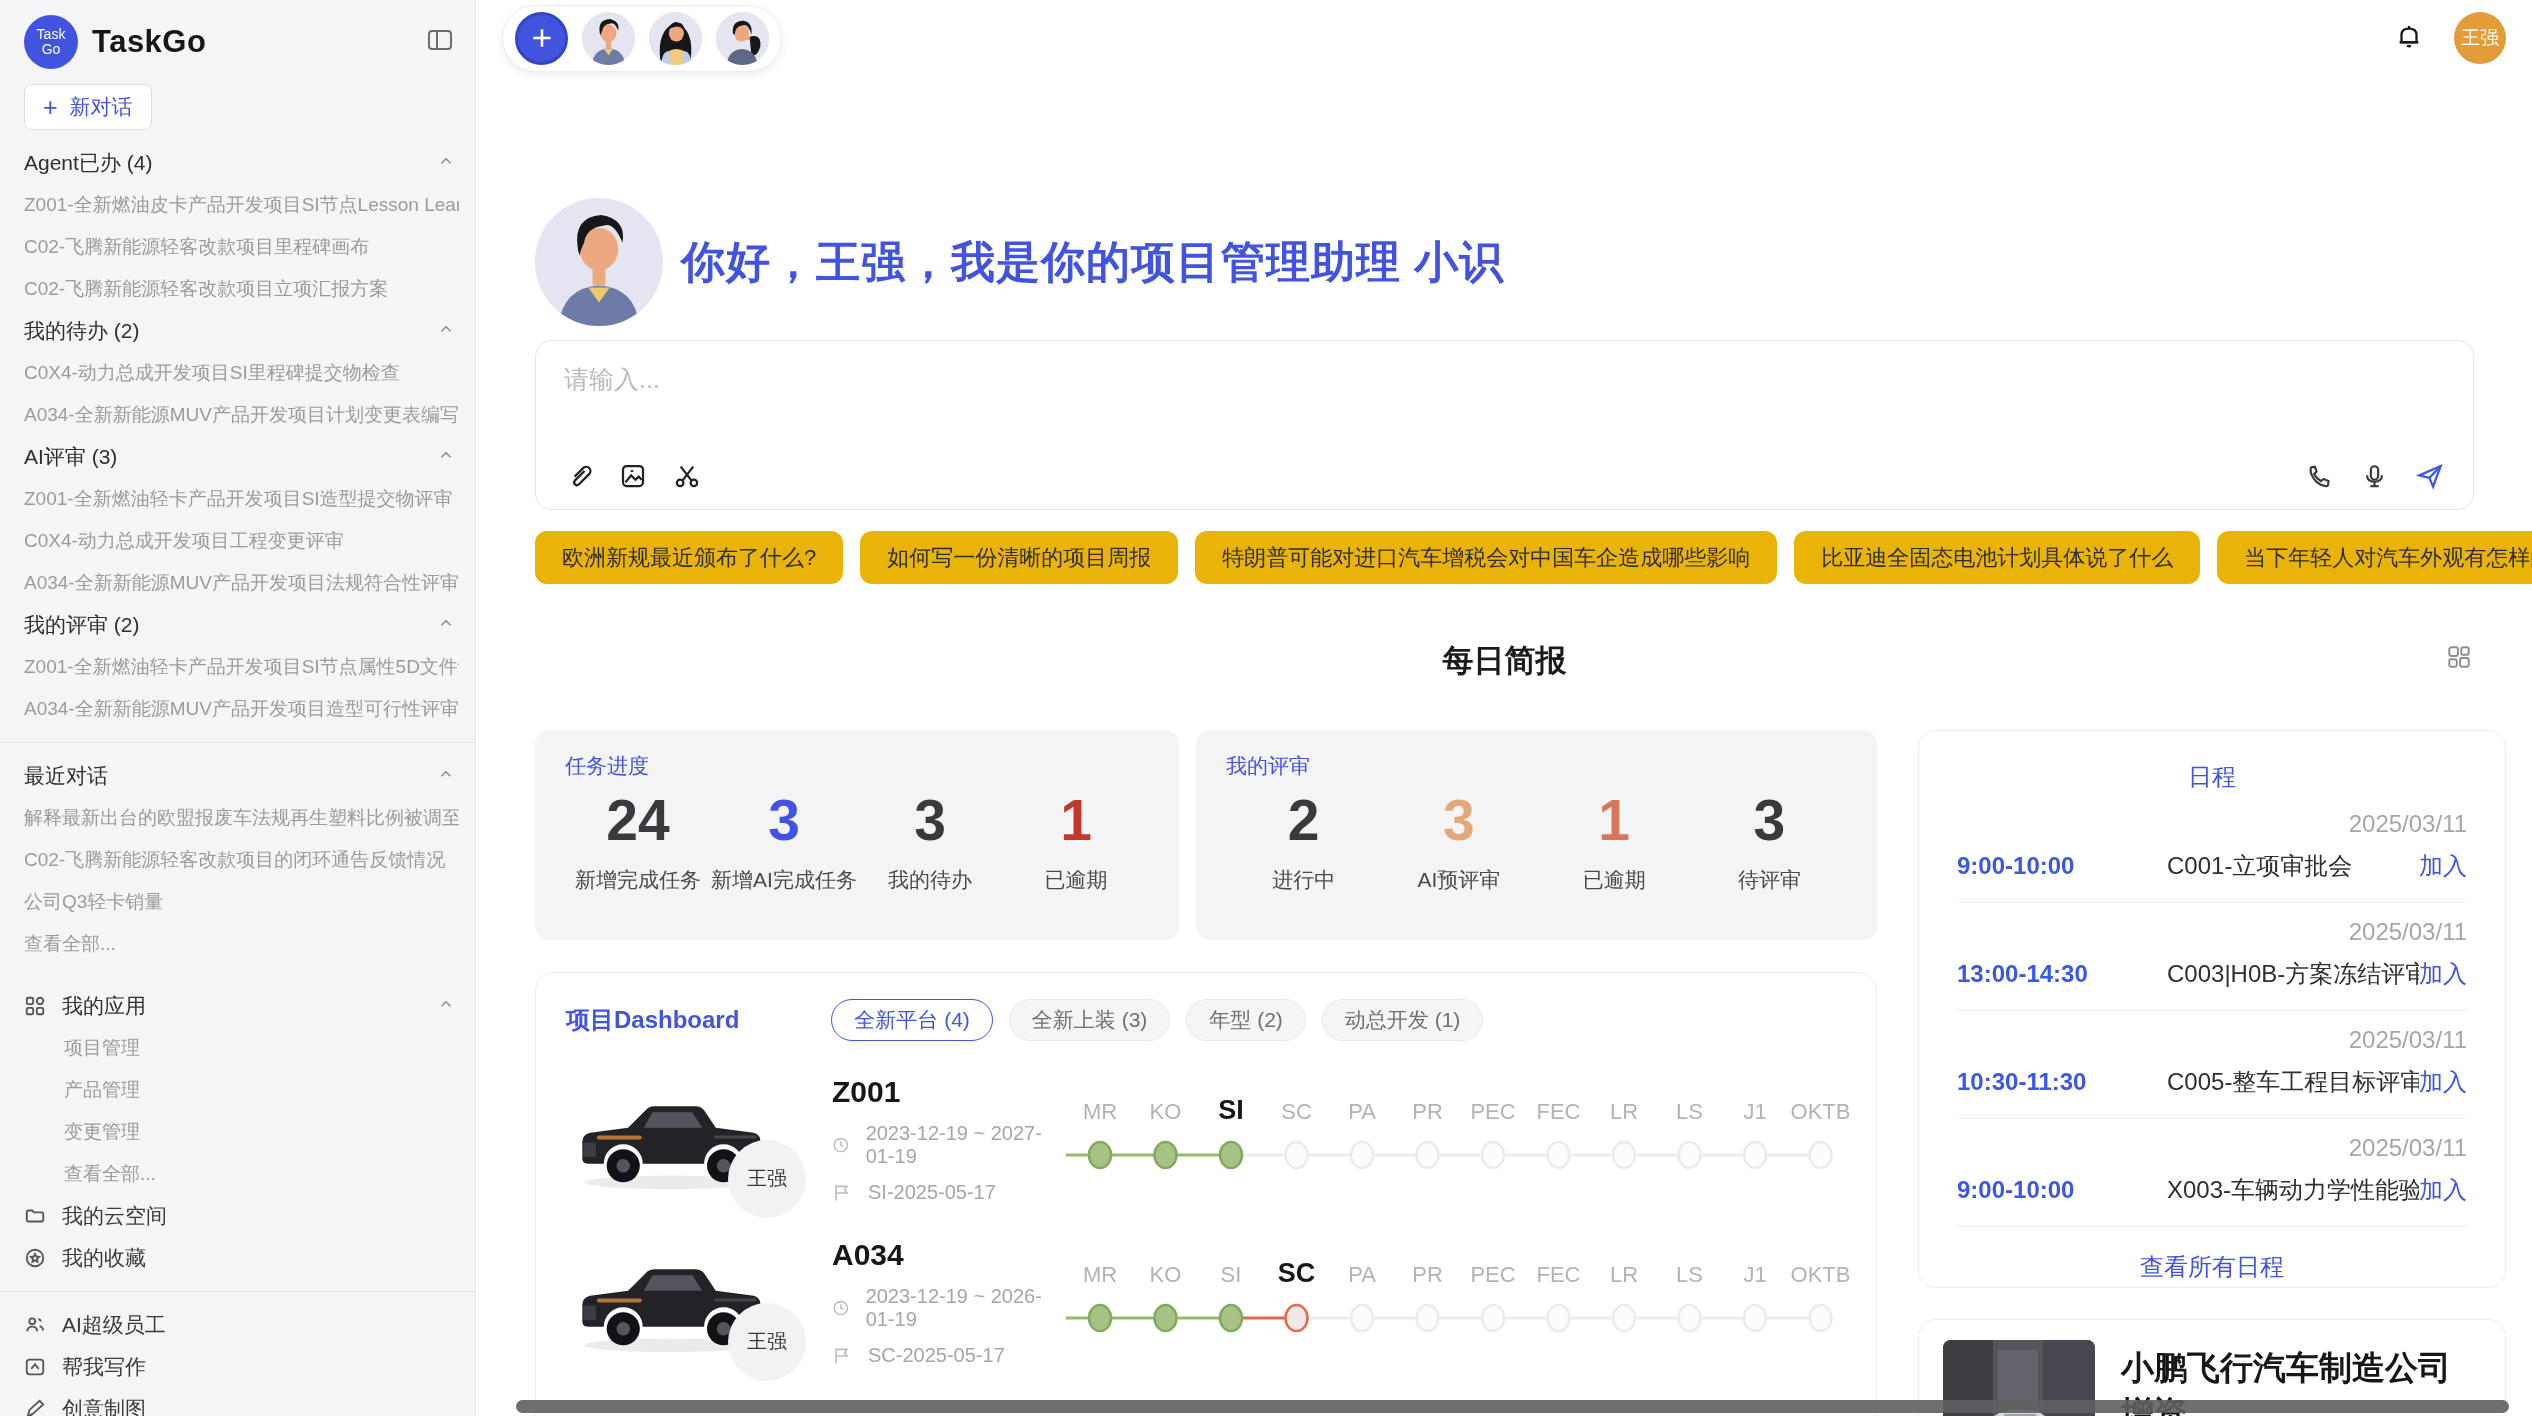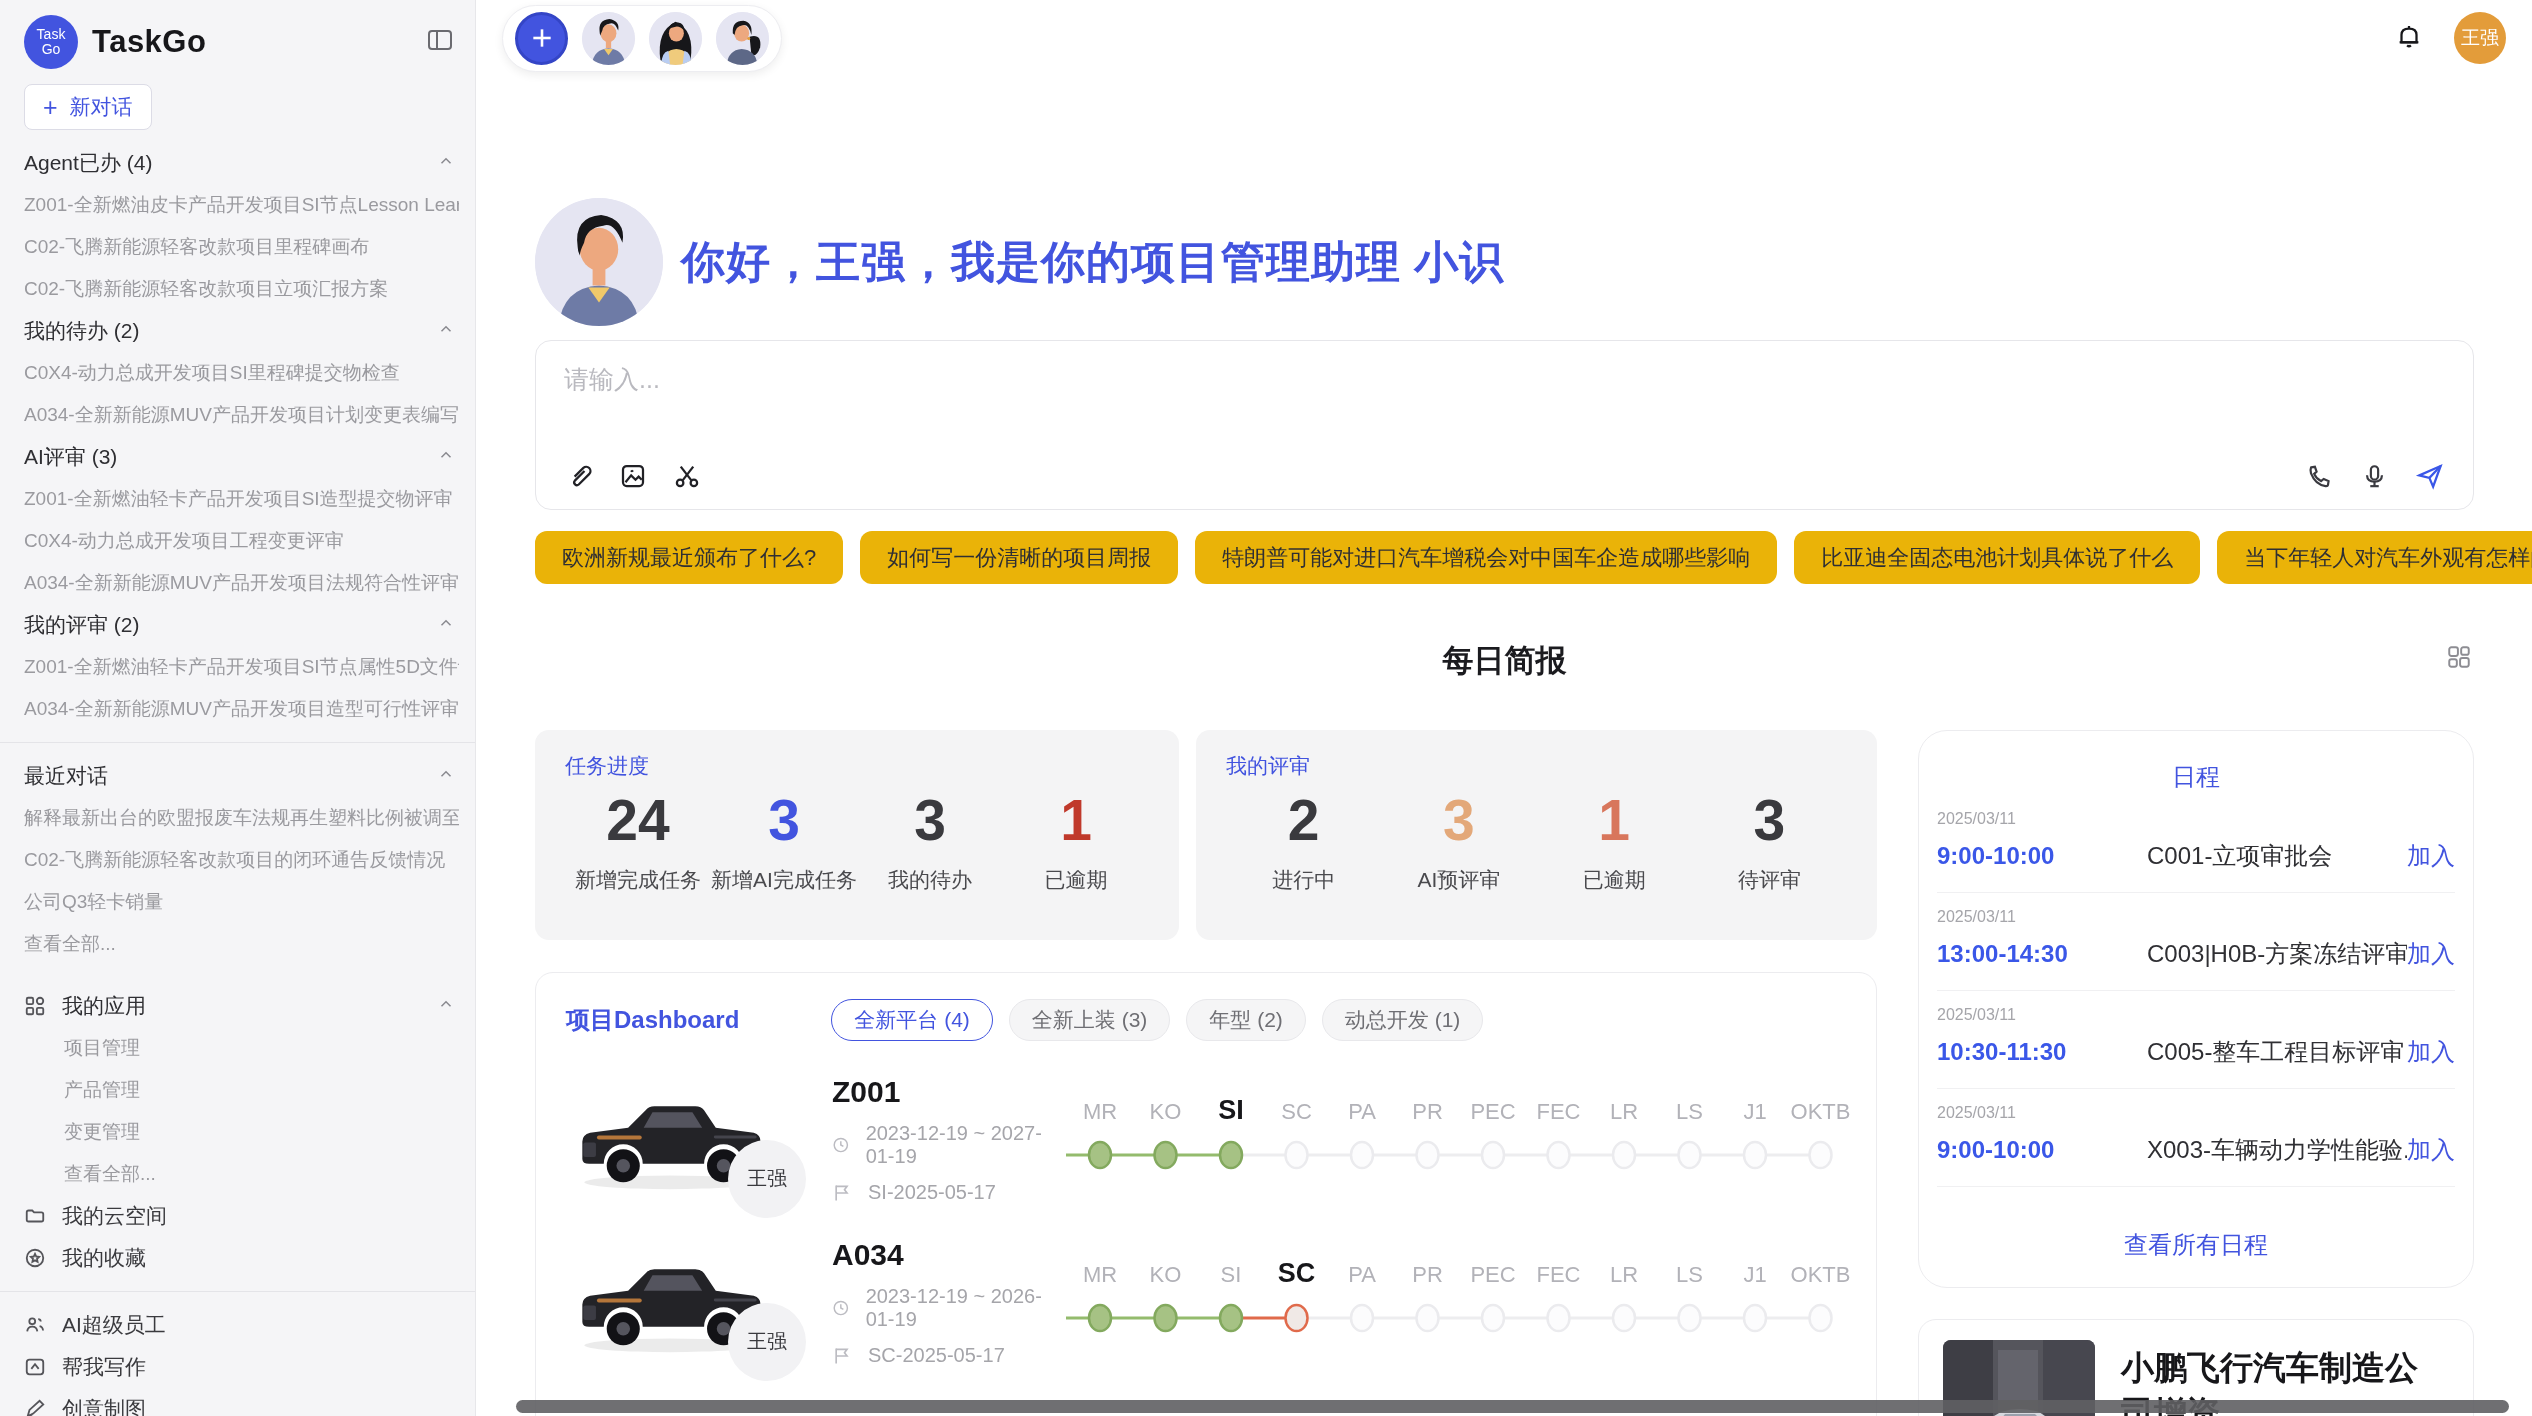--- a/index.html
+++ b/index.html
@@ -93,25 +93,25 @@
   .truck { width:208px; height:112px; position:absolute; left:0; top:6px;}
   .owner-badge { position:absolute; right:8px; bottom:-14px; width:78px; height:78px; border-radius:50%;
     background:#f2f2f4; display:flex; align-items:center; justify-content:center; font-size:20px; color:#3a3a3e; }
   .pinfo { width:252px; min-width:252px; padding-left:18px; }
   .pcode { font-size:30px; font-weight:bold; color:#17171a; }
   .pmeta { margin-top:13px; display:flex; align-items:center; gap:16px; font-size:20px; color:#a5a5aa; }
   .pmeta svg { color:#bcbcc2; }
   .strip { flex:1; }
   .strip svg { display:block; }
 
-  .sched-card { border:1px solid #ececef; border-radius:29px; padding:24px 18px 26px; height:558px;
+  .sched-card { border:1px solid #ececef; border-radius:17px; padding:24px 38px 26px; height:558px;
     background:#fff; display:flex; flex-direction:column; }
   .sched-title { text-align:center; font-size:24px; color:#4254df; padding:6px 0 2px; }
   .sched-item { padding:15px 0 20px; border-bottom:1px solid #f0f0f2; }
-  .sched-date { font-size:16px; color:#a5a5aa; }
+  .sched-date { font-size:24px; color:#a5a5aa;text-align:right; }
   .sched-line { margin-top:12px; display:flex; align-items:center; }
   .sched-time { width:172px; font-size:24px; font-weight:bold; color:#3a57e8; }
   .sched-name { flex:1; font-size:24px; color:#2f2f33; padding-left:38px; white-space:nowrap; overflow:hidden;}
   .sched-join { font-size:24px; color:#4254df; cursor:pointer; }
   .sched-all { margin-top:auto; text-align:center; font-size:24px; color:#4254df; padding-top:24px; cursor:pointer; }
 
   .news-card { margin-top:31px; border:1px solid #ececef; border-radius:18px; padding:20px 24px;
     display:flex; gap:26px; height:230px; background:#fff; }
   .news-img { width:152px; min-width:152px; height:128px; border-radius:8px; overflow:hidden; }
   .news-title { font-size:33px; font-weight:bold; color:#17171a; margin-top:6px;}

